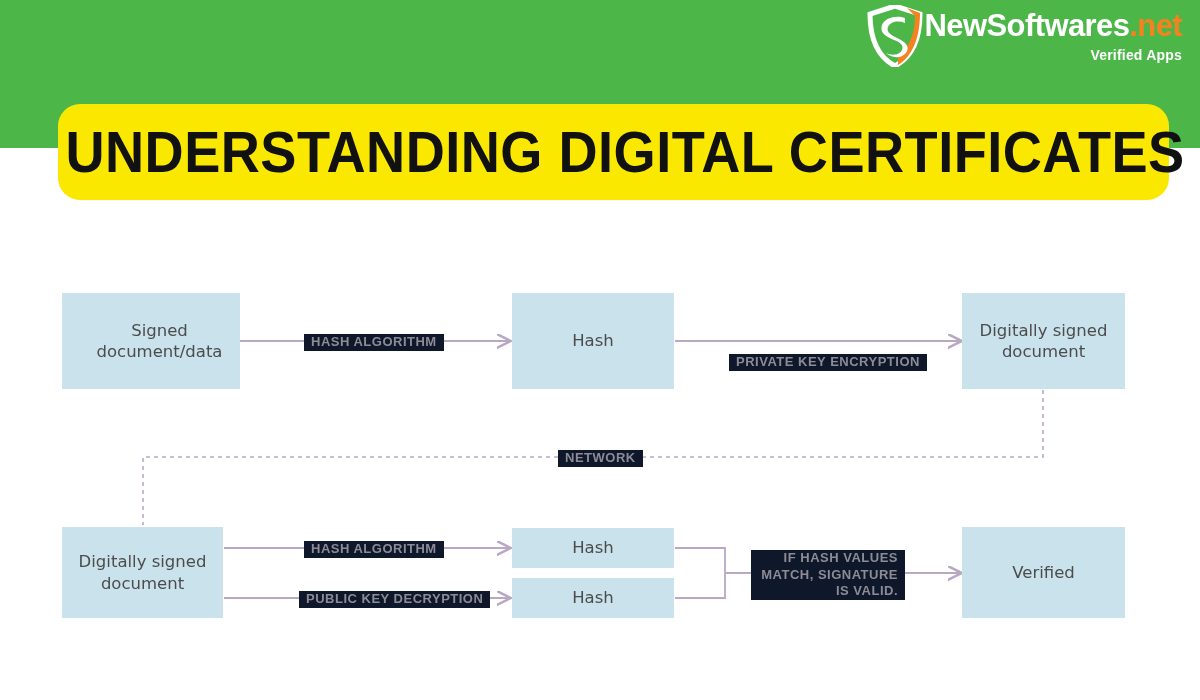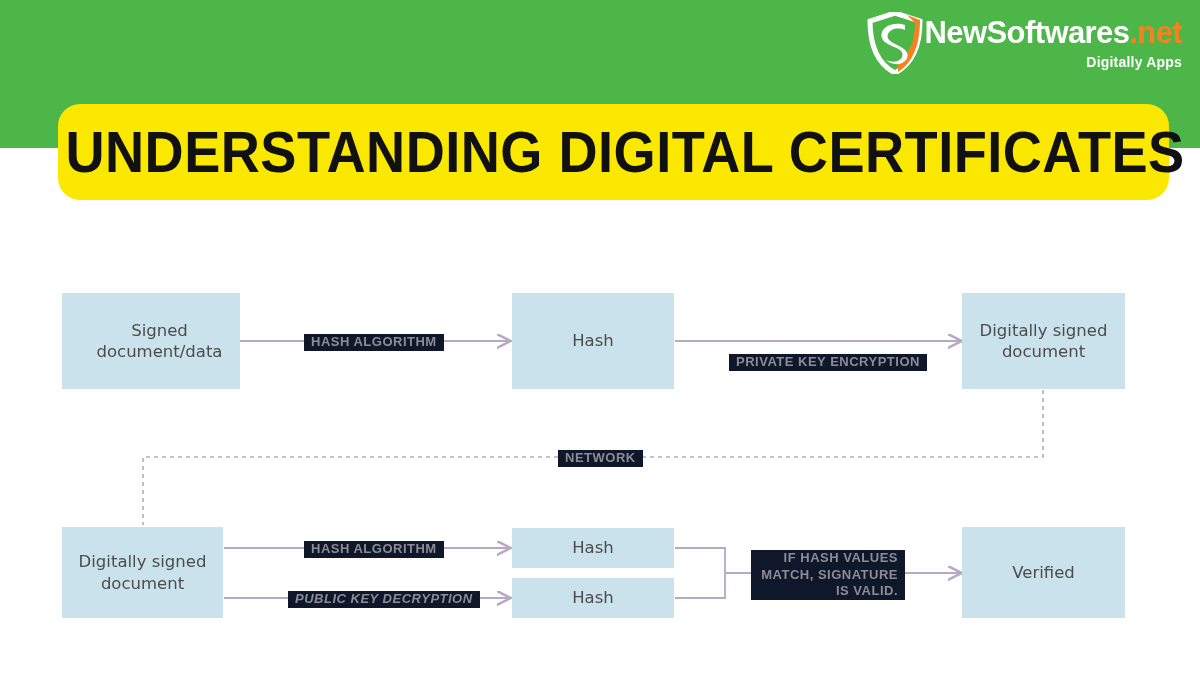--- a/index.html
+++ b/index.html
@@ -21,21 +21,21 @@
 
   
   .green-band {
     position: absolute;
     left: 0; top: 0;
     width: 1200px; height: 148px;
     background: #4CB748;
   }
   .logo-wrap {
     position: absolute;
-    right: 18px; top: 12px;
+    right: 18px; top: 5px;
     display: flex;
     align-items: center;
     gap: 2px;
   }
   .logo-shield { width: 56px; height: 62px; display: block; }
   .logo-text { display: flex; flex-direction: column; align-items: flex-end; line-height: 1; }
   .logo-name {
     font-size: 31px;
     font-weight: bold;
     color: #ffffff;
@@ -115,21 +115,21 @@
   <div class="logo-wrap">
     <span>
       <svg class="logo-shield" viewBox="0 0 56 62" xmlns="http://www.w3.org/2000/svg">
         <path d="M28 1 L53 9 C53 33 45 52 28 61 C11 52 3 33 3 9 Z" fill="none" stroke="#ffffff" stroke-width="5"></path>
         <path d="M40 3 L53 8 C53 32 46 51 31 60 L31 51 C42 43 48 29 48 11 Z" fill="#F58220"></path>
         <path d="M38 13 C30 10 18 12 15 20 C12 28 20 32 27 35 C33 37 37 40 35 45 C33 50 25 51 19 48 C24 53 34 54 39 48 C44 41 37 36 30 33 C24 30 19 27 21 22 C23 17 31 15 38 18 Z" fill="#ffffff"></path>
       </svg>
     </span>
     <span class="logo-text">
       <span class="logo-name"><span>NewSoftwares</span><span class="tld">.net</span></span>
-      <span class="logo-tag">Digitally Apps</span>
+      <span class="logo-tag">Verified Apps</span>
     </span>
   </div>
 
   <div class="title-bar">
     <span class="title-text">UNDERSTANDING DIGITAL CERTIFICATES</span>
   </div>
 
   <svg class="wires" xmlns="http://www.w3.org/2000/svg">
     <defs>
       <marker id="ah" markerWidth="9" markerHeight="9" refX="7.5" refY="4" orient="auto">
@@ -174,21 +174,21 @@
 
     <div class="edge-label" style="left:558px; top:450px;">NETWORK</div>
 
     <div class="node" style="left:62px; top:527px; width:161px; height:91px;">
       <span style="white-space:pre-line">Digitally signed
 document</span>
     </div>
 
     <div class="edge-label" style="left:304px; top:541px;">HASH ALGORITHM</div>
 
-    <div class="edge-label" style="left:288px; top:591px;font-style:italic;">PUBLIC KEY DECRYPTION</div>
+    <div class="edge-label" style="left:299px; top:591px;">PUBLIC KEY DECRYPTION</div>
 
     <div class="node" style="left:512px; top:528px; width:162px; height:40px;">
       <span>Hash</span>
     </div>
 
     <div class="node" style="left:512px; top:578px; width:162px; height:40px;">
       <span>Hash</span>
     </div>
 
     <div class="edge-label" style="left:751px; top:550px; width:140px;">IF HASH VALUES

